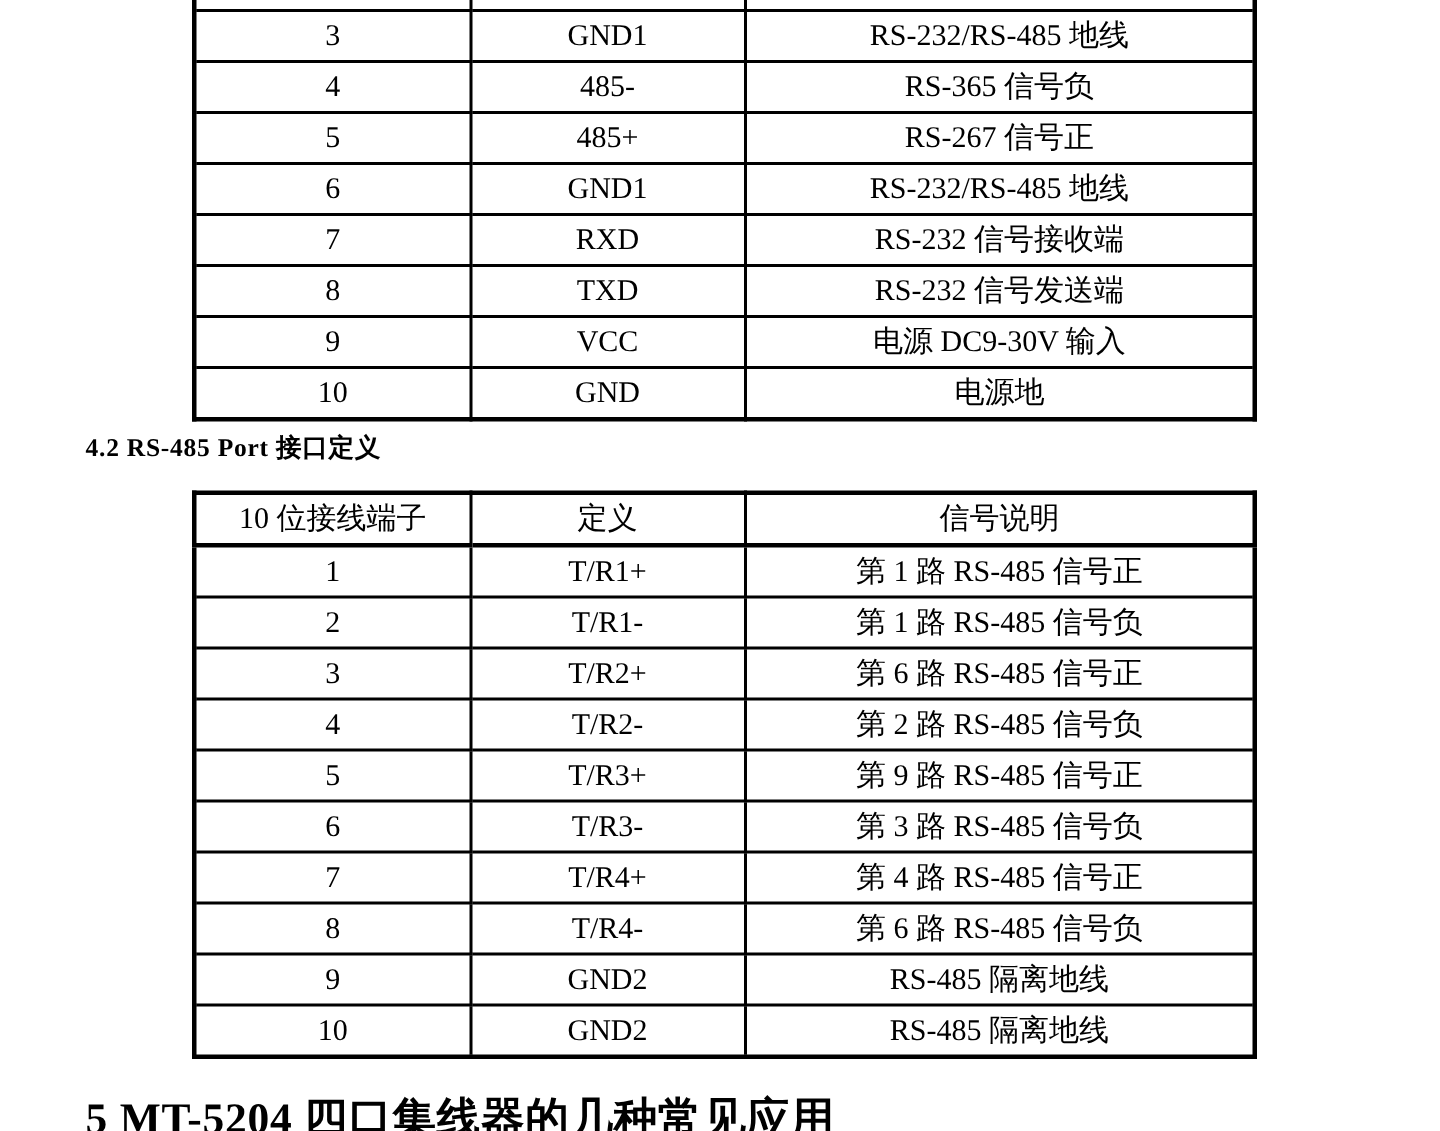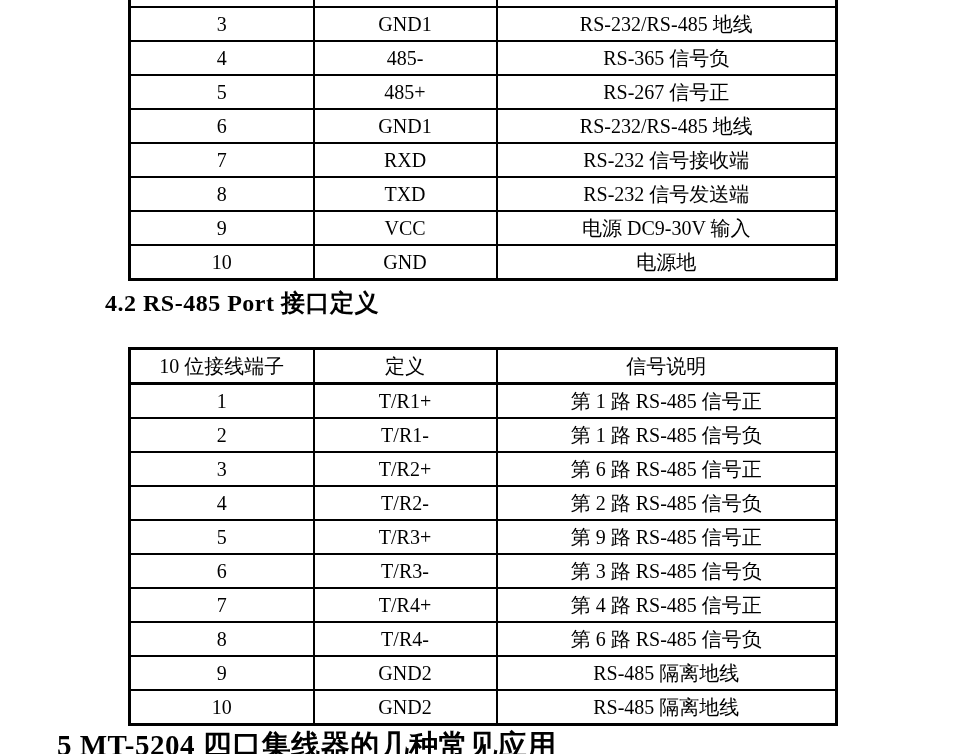--- a/index.html
+++ b/index.html
@@ -10,21 +10,21 @@
     color:#000000;
   }
   .page {
     position:relative;
     width:960px; height:754px;
     overflow:hidden;
     background:#ffffff;
   }
   .tbl-wrap { position:absolute; }
   .tbl1-wrap { left:128px; top:-25px; }
-  .tbl2-wrap { left:128px; top:347px; }
+  .tbl2-wrap { left:128px; top:327px; }
   table.pin-table {
     border-collapse:collapse;
     table-layout:fixed;
     width:707px;
     border:3px solid #000;
     background:#ffffff;
   }
   table.pin-table td,
   table.pin-table th {
     border:2px solid #000;
@@ -39,25 +39,24 @@
     overflow:hidden;
   }
   table.pin-table thead th { border-bottom:3px solid #000; }
   .col-pin  { width:184px; }
   .col-def  { width:183px; }
   .col-desc { width:340px; }
   tr.cropped-row td { border-top:none; height:30px; }
   .heading-42 {
     position:absolute;
     left:57px; top:287px;
-    font-size:24px;
+    font-size:17px;
     font-weight:bold;
     letter-spacing:0.5px;
     white-space:nowrap;
-    margin-left:48px;
   }
   .heading-5 {
     position:absolute;
     left:57px; top:726px;
     font-size:29px;
     font-weight:bold;
     letter-spacing:0.5px;
     white-space:nowrap;
   }
 </style>

